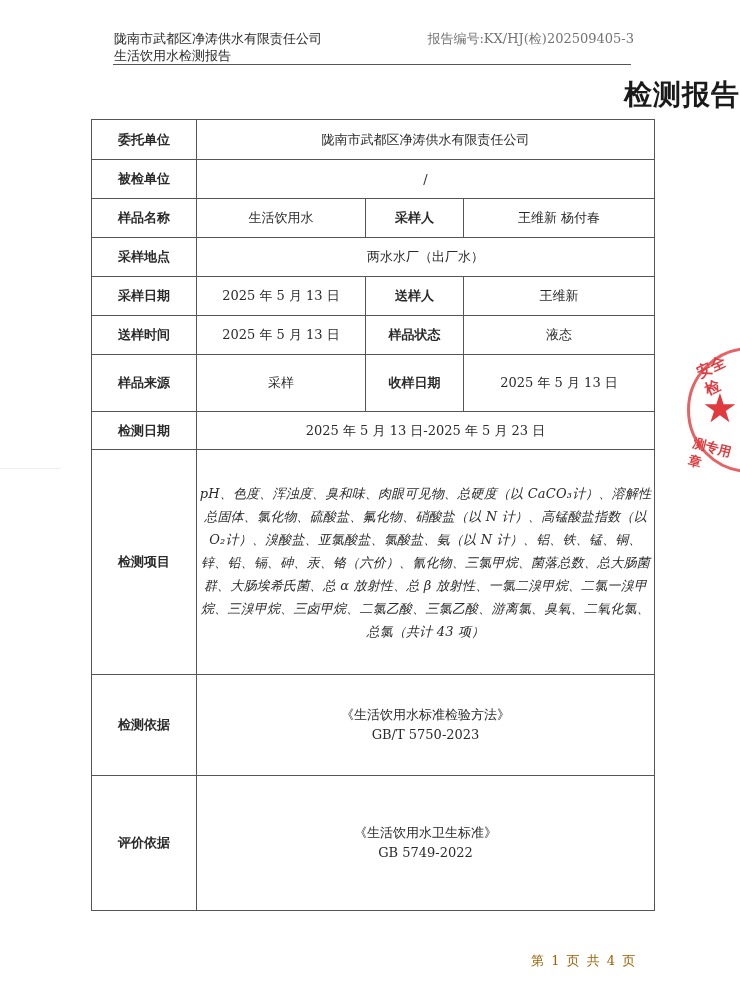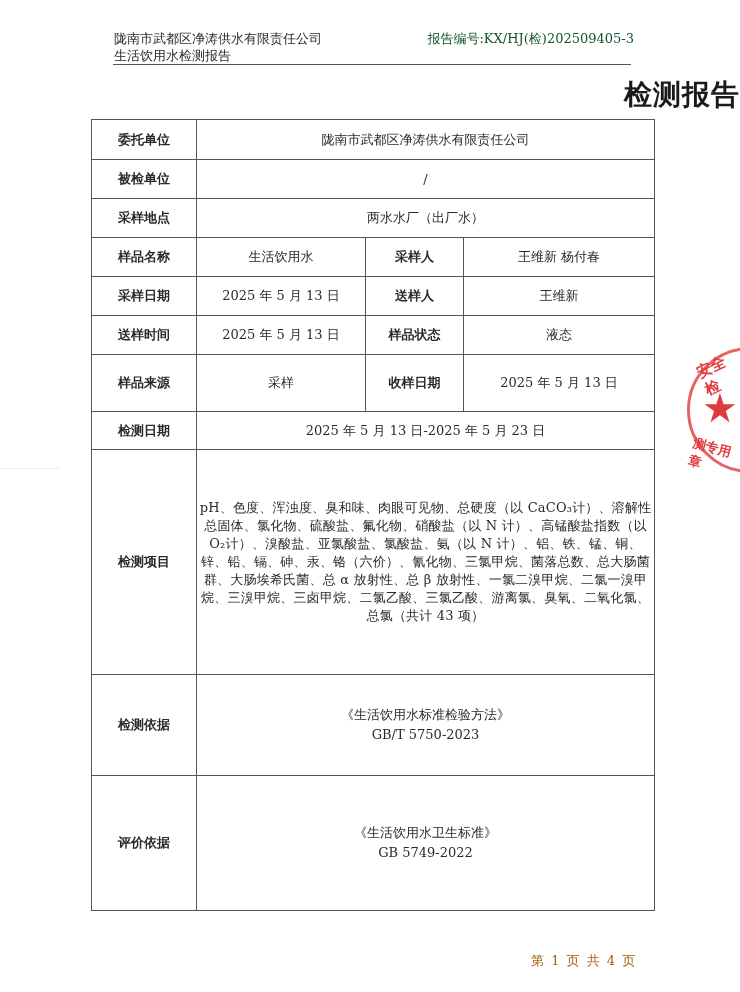--- a/index.html
+++ b/index.html
@@ -1,34 +1,34 @@
 <!DOCTYPE html>
 <html><head>
   <meta charset="utf-8">
   <style>
     html, body { margin: 0; padding: 0; }
     body {
       width: 740px; height: 992px; background: #ffffff; position: relative; overflow: hidden;
       font-family: "DejaVu Serif", "Liberation Serif", serif; color: #222;
     }
     .hdr-left { position: absolute; left: 114px; top: 30px; font-size: 13px; line-height: 17px; color: #2a2a2a; }
-    .hdr-right { position: absolute; right: 106px; top: 30px; font-size: 13px; line-height: 17px; color: #14532d; }
+    .hdr-right { position: absolute; right: 106px; top: 30px; font-size: 13px; line-height: 17px; color: #737373; }
     .hdr-line { position: absolute; left: 113px; top: 64px; width: 518px; height: 0; border-top: 1.5px solid #555; }
     .title {
       position: absolute; left: 0; width: 740px; top: 76px; text-align: right;
       font-family: "DejaVu Sans", "Liberation Sans", sans-serif; font-weight: bold; font-size: 28px; letter-spacing: 1px; color: #1a1a1a;
     }
     table.report {
       position: absolute; left: 91px; top: 119px; width: 563px; border-collapse: collapse; table-layout: fixed; padding-left: 44px;
     }
     table.report td {
       border: 1.2px solid #555; text-align: center; vertical-align: middle; font-size: 13px; color: #2a2a2a; padding: 0;
     }
     td.lbl { font-family: "DejaVu Sans", "Liberation Sans", sans-serif; font-weight: bold; font-size: 13.5px; color: #1a1a1a; }
-    td.items { text-align: left; vertical-align: middle; padding: 0 6px 20px 7px; font-size: 12.5px; line-height: 18px; letter-spacing: 0.2px; }
+    td.items { text-align: left; vertical-align: middle; padding: 0 6px 20px 7px; font-size: 12.5px; line-height: 23px; letter-spacing: 0.2px; font-style: italic; }
     .basis-line { display: block; line-height: 20px; }
     .footer { position: absolute; left: 531px; top: 952px; font-size: 13px; color: #a16207; word-spacing: 3px; }
     .stamp {
       position: absolute; left: 687px; top: 347px; width: 120px; height: 120px; border-radius: 50%;
       border: 3px solid #e2484a; opacity: 0.85;
     }
     .stamp-text { position: absolute; font-family: "DejaVu Sans", "Liberation Sans", sans-serif; font-weight: bold; color: #e03a3e; font-size: 15px; }
     .stamp-star { position: absolute; left: 702px; top: 388px; font-size: 40px; color: #e03a3e; line-height: 40px; }
     .side-mark { position: absolute; left: 0; top: 468px; width: 60px; border-top: 1px solid #eee; }
   </style>
@@ -56,28 +56,28 @@
   <tbody>
       <tr style="height:40px">
     <td class="lbl">委托单位</td>
     <td colspan="3">陇南市武都区净涛供水有限责任公司</td>
   </tr>
   <tr style="height:39px">
     <td class="lbl">被检单位</td>
     <td colspan="3">/</td>
   </tr>
   <tr style="height:39px">
-    <td class="lbl">采样地点</td>
-    <td colspan="3">两水水厂（出厂水）</td>
-  </tr>
-  <tr style="height:39px">
     <td class="lbl">样品名称</td>
     <td>生活饮用水</td>
     <td class="lbl">采样人</td>
     <td>王维新 杨付春</td>
+  </tr>
+  <tr style="height:39px">
+    <td class="lbl">采样地点</td>
+    <td colspan="3">两水水厂（出厂水）</td>
   </tr>
   <tr style="height:39px">
     <td class="lbl">采样日期</td>
     <td>2025 年 5 月 13 日</td>
     <td class="lbl">送样人</td>
     <td>王维新</td>
   </tr>
   <tr style="height:39px">
     <td class="lbl">送样时间</td>
     <td>2025 年 5 月 13 日</td>

